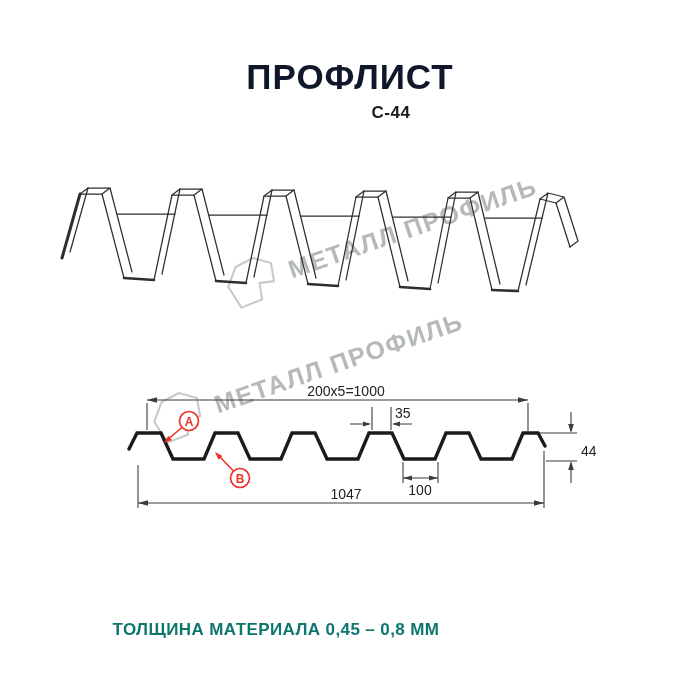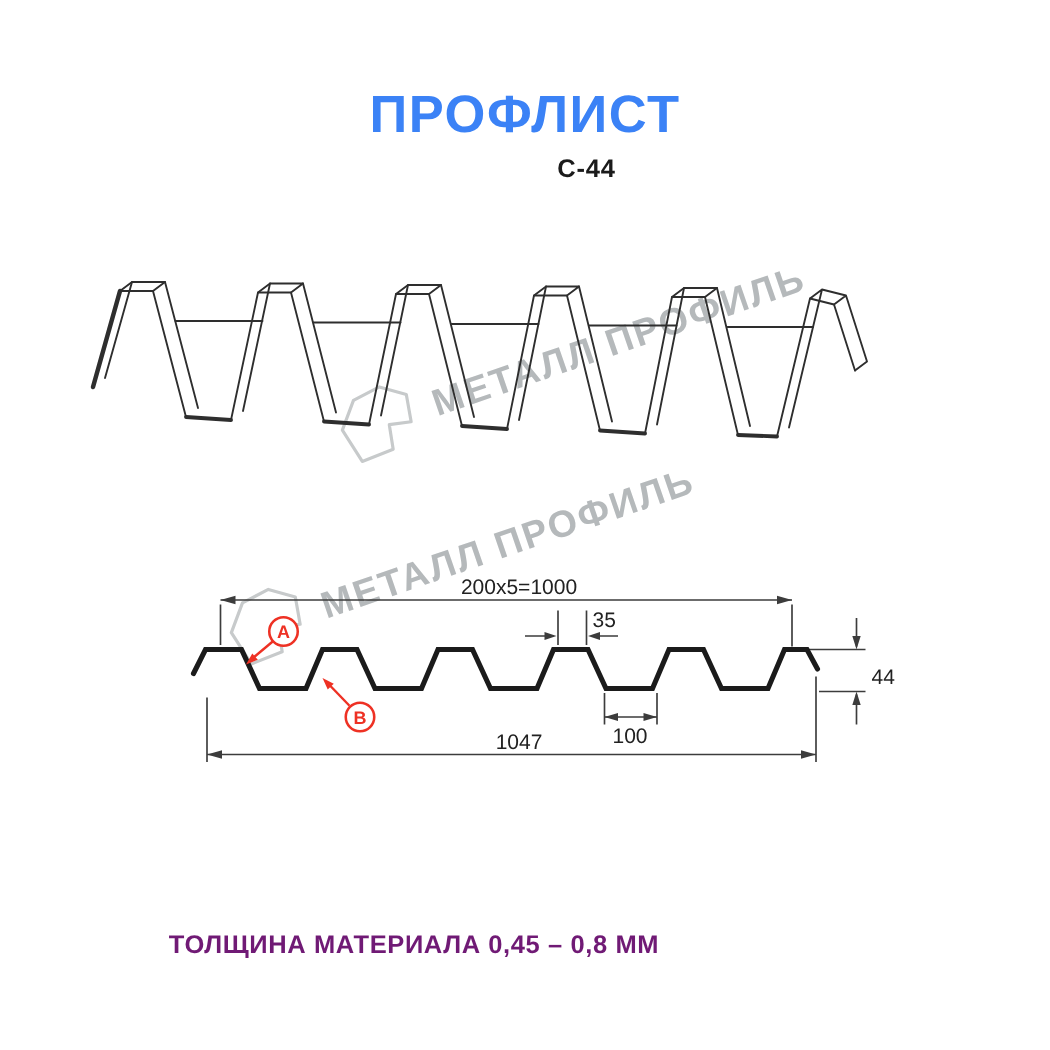--- a/index.html
+++ b/index.html
@@ -1,23 +1,23 @@
 <!DOCTYPE html>
 <html><head>
 <meta charset="utf-8">
 <style>
   html,body{margin:0;padding:0;}
   body{font-family:"Liberation Sans", sans-serif; background:#ffffff;}
   .page{position:relative;width:700px;height:700px;background:#ffffff;overflow:hidden;}
   .title{position:absolute;left:0;top:57px;width:700px;text-align:center;
-         font-size:35px;font-weight:bold;letter-spacing:1px;color:#3b82f6;}
+         font-size:35px;font-weight:bold;letter-spacing:1px;color:#0f172a;}
   .subtitle{position:absolute;left:0;top:103px;width:700px;text-align:center;
          font-size:17px;font-weight:bold;letter-spacing:0.5px;color:#1b1b1b;padding-left:41px;}
   .footer{position:absolute;left:0;top:620px;width:552px;text-align:center;
-         font-size:17px;font-weight:600;letter-spacing:0.4px;color:#701a75;}
+         font-size:17px;font-weight:600;letter-spacing:0.4px;color:#0f766e;}
   .wm{position:absolute;display:flex;align-items:center;gap:9px;z-index:1;
       transform-origin:left center;}
   .wm-text{font-size:25px;font-weight:bold;letter-spacing:1.5px;color:#b5b9bb;white-space:nowrap;}
   .wm1{left:222px;top:268px;transform:rotate(-19deg);}
   .wm2{left:148px;top:403px;transform:rotate(-19deg);}
   svg.draw{position:absolute;left:0;top:0;z-index:2;}
   .dimtext{font-size:14px;fill:#222222;font-family:"Liberation Sans",sans-serif;}
   .callout{font-size:12px;font-weight:bold;font-family:"Liberation Sans",sans-serif;}
 </style>
 </head>

